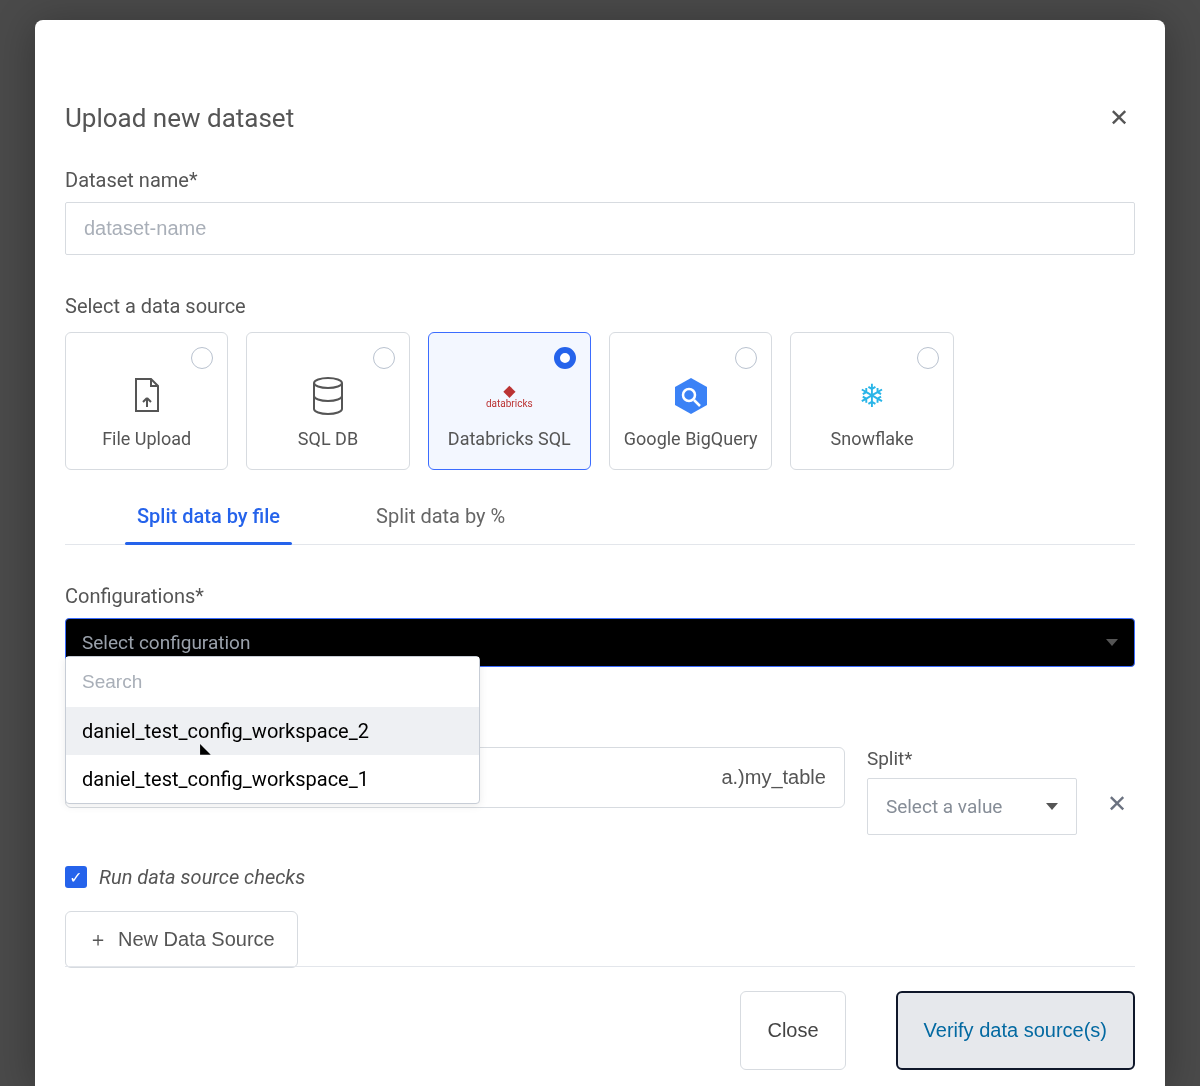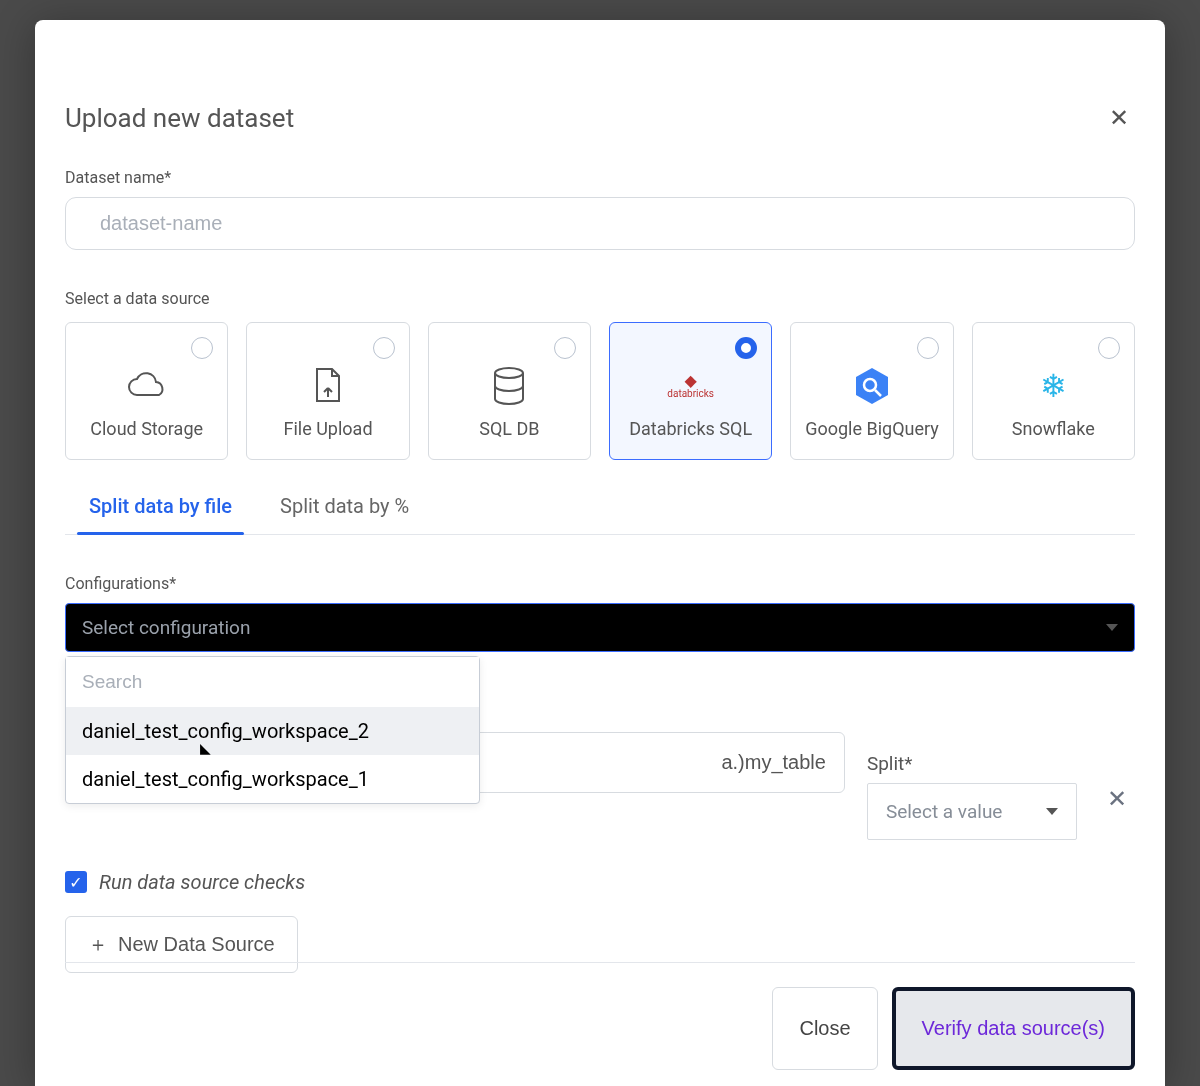--- a/index.html
+++ b/index.html
@@ -37,30 +37,30 @@
     font-weight: 400;
     color: #555;
   }
   .close-x {
     font-size: 24px;
     color: #555;
     cursor: pointer;
     padding: 6px;
   }
   .field-label {
-    font-size: 16px;
+    font-size: 20px;
     color: #555;
     margin-bottom: 10px;
     display: block;
   }
   .text-input {
     width: 100%;
     border: 1px solid #d7dbe0;
-    border-radius: 11px;
-    padding: 14px 34px;
+    border-radius: 2px;
+    padding: 14px 18px;
     font-size: 20px;
     color: #333;
     outline: none;
   }
   .text-input::placeholder { color: #a9afb8; }
   .section-gap { margin-top: 39px; }
   .source-grid {
     display: grid;
     grid-template-columns: repeat(6, 1fr);
     gap: 18px;
@@ -116,20 +116,21 @@
     margin-top: 34px;
     border-bottom: 1px solid #e3e6eb;
     padding-left: 18px;
   }
   .tab {
     padding: 0 6px 16px 6px;
     font-size: 20px;
     color: #666;
     cursor: pointer;
     position: relative;
+    margin-left: 48px;
   }
   .tab.active {
     color: #2563eb;
     font-weight: 500;
   }
   .tab.active::after {
     content: "";
     position: absolute;
     left: -6px; right: -6px; bottom: -1px;
     height: 3px;
@@ -194,21 +195,21 @@
   .table-input-wrap { flex: 1; }
   .table-input {
     width: 100%;
     border: 1px solid #d7dbe0;
     border-radius: 6px;
     padding: 18px 18px;
     font-size: 20px;
     text-align: right;
     color: #555;
   }
-  .split-col { width: 210px; margin-top: 20px; }
+  .split-col { width: 210px; }
   .split-select {
     border: 1px solid #d7dbe0;
     border-radius: 2px;
     padding: 16px 18px;
     font-size: 19px;
     color: #868d97;
     display: flex;
     justify-content: space-between;
     align-items: center;
     cursor: pointer;
@@ -271,23 +272,24 @@
     font-size: 20px;
     cursor: pointer;
   }
   .btn-secondary {
     background: #fff;
     border: 1px solid #d7dbe0;
     color: #444;
   }
   .btn-primary-disabled {
     background: #e6e8ec;
-    border: 4px solid #0f172a;
-    color: #6d28d9;
+    border: 2px solid #0f172a;
+    color: #0369a1;
     cursor: not-allowed;
+    margin-left: 36px;
   }
   
   .db-icon { font-size: 10px; color: #b33; text-align: center; line-height: 1; }
   .db-icon .dot { font-size: 16px; display:block; }
   .cursor-pointer {
     position: absolute;
     top: 720px;
     left: 165px;
     font-size: 14px;
     color: #000;
@@ -304,29 +306,20 @@
     <div class="close-x">✕</div>
   </div>
 
   <label class="field-label">Dataset name*</label>
   <input class="text-input" type="text" placeholder="dataset-name" style="">
 
   <div class="section-gap">
     <div class="field-label">Select a data source</div>
     <div class="source-grid">
 
-      <div class="source-card">
-        <div class="radio"></div>
-        <div class="source-icon">
-          <svg width="44" height="30" viewBox="0 0 44 30" fill="none" stroke="#555" stroke-width="2">
-            <path d="M34 24H12a8 8 0 0 1 0-16 10 10 0 0 1 19 3 7 7 0 0 1 3 13z"></path>
-          </svg>
-        </div>
-        <div class="source-label">Cloud Storage</div>
-      </div>
 
       <div class="source-card">
         <div class="radio"></div>
         <div class="source-icon">
           <svg width="30" height="38" viewBox="0 0 30 38" fill="none" stroke="#555" stroke-width="2">
             <path d="M4 2h15l7 7v25H4z"></path>
               <path d="M19 2v7h7"></path>
             <path d="M15 30v-9m0 0l-4 4m4-4l4 4"></path>
           </svg>
         </div>

